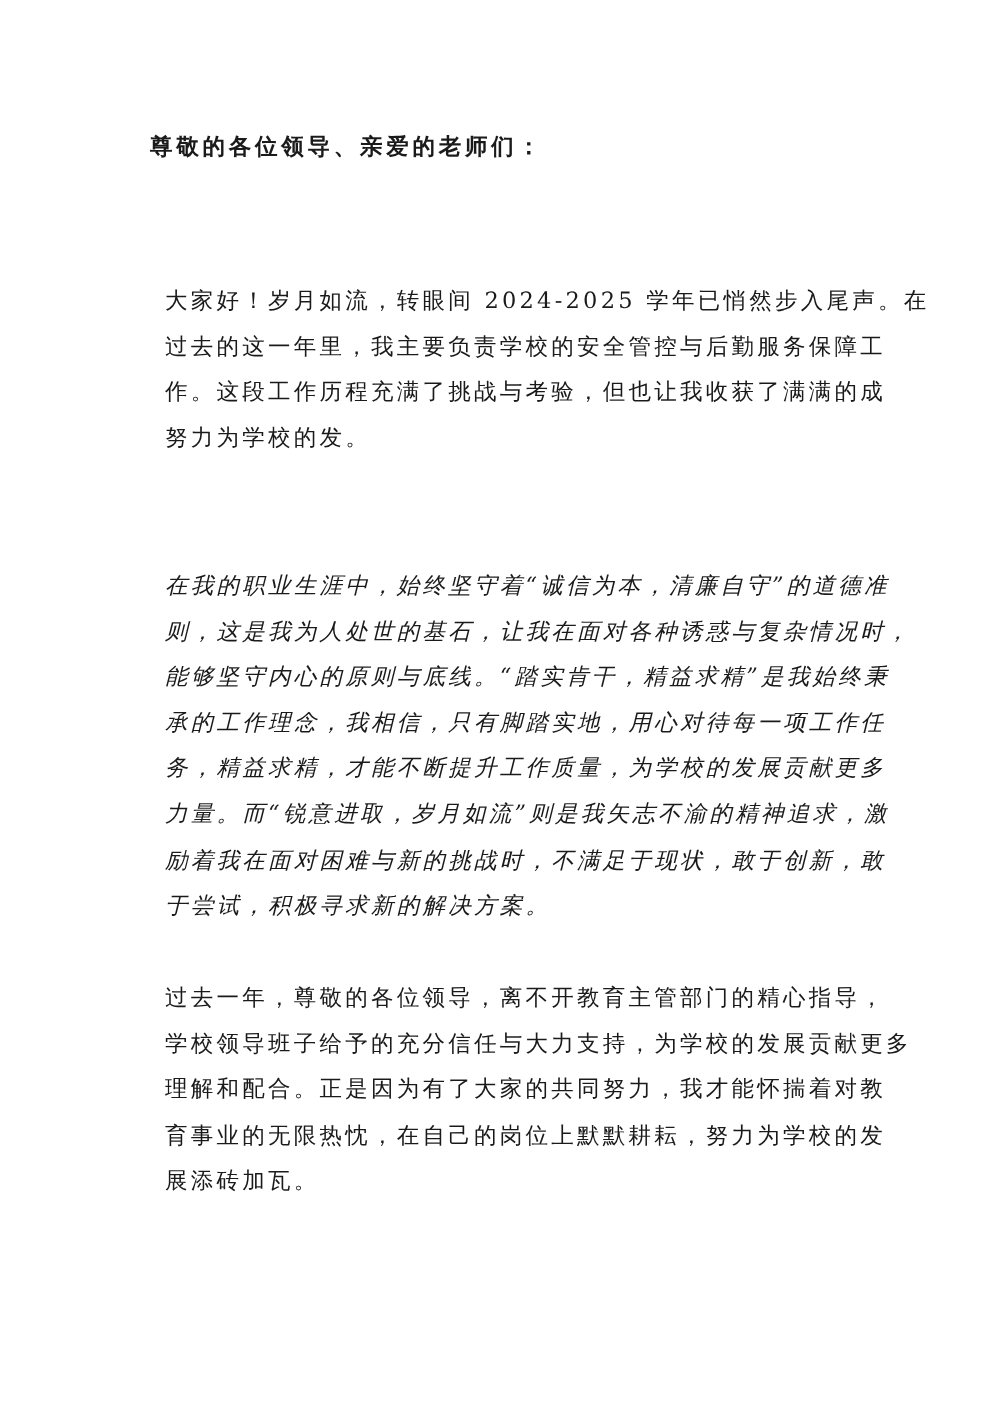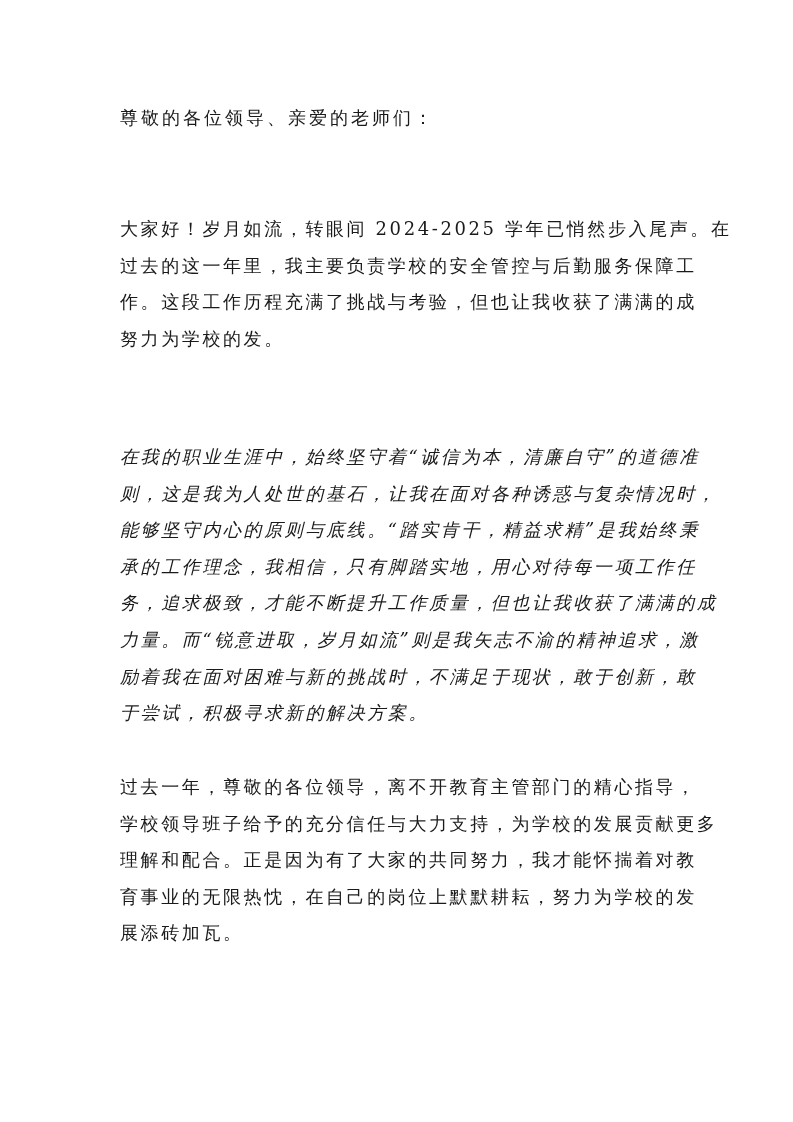--- a/index.html
+++ b/index.html
@@ -13,28 +13,29 @@
       font-size: 18px;
       color: #1a1a1a;
       line-height: 36.6px;
     }
     .greeting {
       position: absolute;
       top: 100px;
       left: 0;
       letter-spacing: 3px;
       white-space: nowrap;
+      font-weight: bold;
     }
     .para {
       position: absolute;
       left: 0;
       width: 556px;
       text-align: justify;
       letter-spacing: 2.6px;
-      margin: 0;
+      margin: 12px;
     }
     .p1 { top: 211px; }
     .p2 { top: 439px; font-style: italic; }
     .p3 { top: 769px; }
     .line { display: block; white-space: nowrap; text-align-last: justify; text-align: justify; }
     .line.last { text-align-last: left; }
   </style>
 </head>
 <body>
 
@@ -46,21 +47,21 @@
     <span class="line">过去的这一年里，我主要负责学校的安全管控与后勤服务保障工</span>
     <span class="line">作。这段工作历程充满了挑战与考验，但也让我收获了满满的成</span>
     <span class="line last">努力为学校的发。</span>
   </div>
 
   <div class="para p2">
     <span class="line">在我的职业生涯中，始终坚守着“诚信为本，清廉自守”的道德准</span>
     <span class="line">则，这是我为人处世的基石，让我在面对各种诱惑与复杂情况时，</span>
     <span class="line">能够坚守内心的原则与底线。“踏实肯干，精益求精”是我始终秉</span>
     <span class="line">承的工作理念，我相信，只有脚踏实地，用心对待每一项工作任</span>
-    <span class="line">务，追求极致，才能不断提升工作质量，但也让我收获了满满的成</span>
+    <span class="line">务，精益求精，才能不断提升工作质量，为学校的发展贡献更多</span>
     <span class="line">力量。而“锐意进取，岁月如流”则是我矢志不渝的精神追求，激</span>
     <span class="line">励着我在面对困难与新的挑战时，不满足于现状，敢于创新，敢</span>
     <span class="line last">于尝试，积极寻求新的解决方案。</span>
   </div>
 
   <div class="para p3">
     <span class="line">过去一年，尊敬的各位领导，离不开教育主管部门的精心指导，</span>
     <span class="line">学校领导班子给予的充分信任与大力支持，为学校的发展贡献更多</span>
     <span class="line">理解和配合。正是因为有了大家的共同努力，我才能怀揣着对教</span>
     <span class="line">育事业的无限热忱，在自己的岗位上默默耕耘，努力为学校的发</span>

